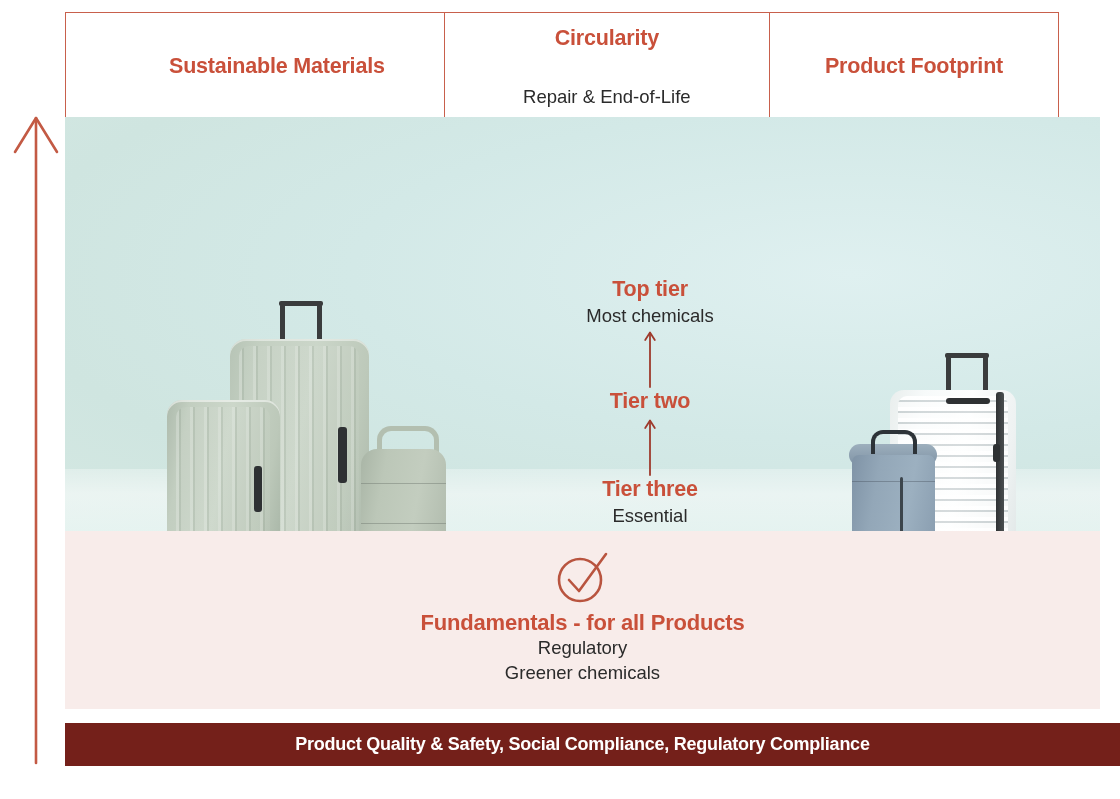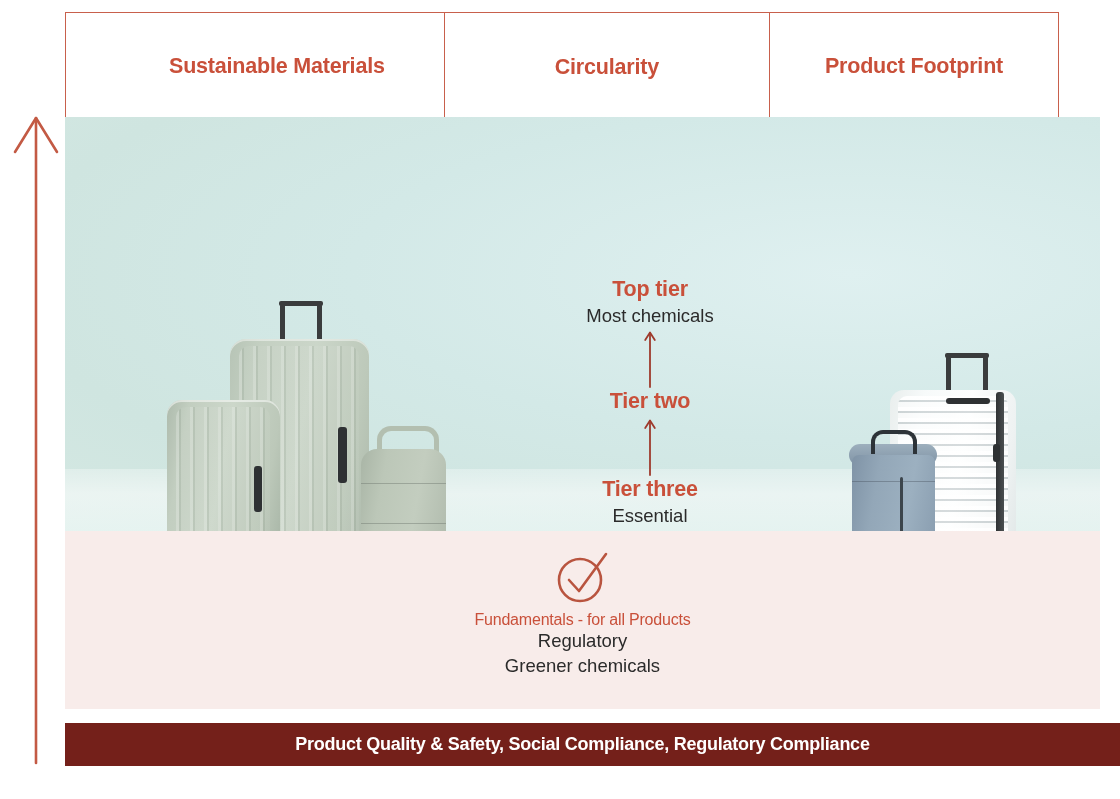--- a/index.html
+++ b/index.html
@@ -246,22 +246,22 @@
     top: 18px;
   }
   #fundamentals-text {
     position: absolute;
     left: 0; right: 0;
     top: 79px;
     text-align: center;
   }
   .fund-title {
     color: #c9503a;
-    font-weight: normal;
-    font-size: 16px;
+    font-weight: bold;
+    font-size: 22px;
     letter-spacing: -0.2px;
     line-height: 1.2;
   }
   .fund-line {
     color: #2b2b2b;
     font-size: 18.5px;
     line-height: 1.33;
   }
 
   
@@ -300,20 +300,21 @@
     </svg>
   </div>
 
   <div id="pillars">
     <div class="pillar pillar-materials">
       <div class="pillar-title">Sustainable Materials</div>
       <div class="pillar-sub"></div>
     </div>
     <div class="pillar pillar-circularity">
       <div class="pillar-title">Circularity</div>
+      <div class="pillar-sub">Repair &amp; End-of-Life</div>
     </div>
     <div class="pillar pillar-footprint">
       <div class="pillar-title">Product Footprint</div>
       <div class="pillar-sub"></div>
     </div>
   </div>
 
   <div id="photo-band">
     <div class="photo-floor"></div>
 

